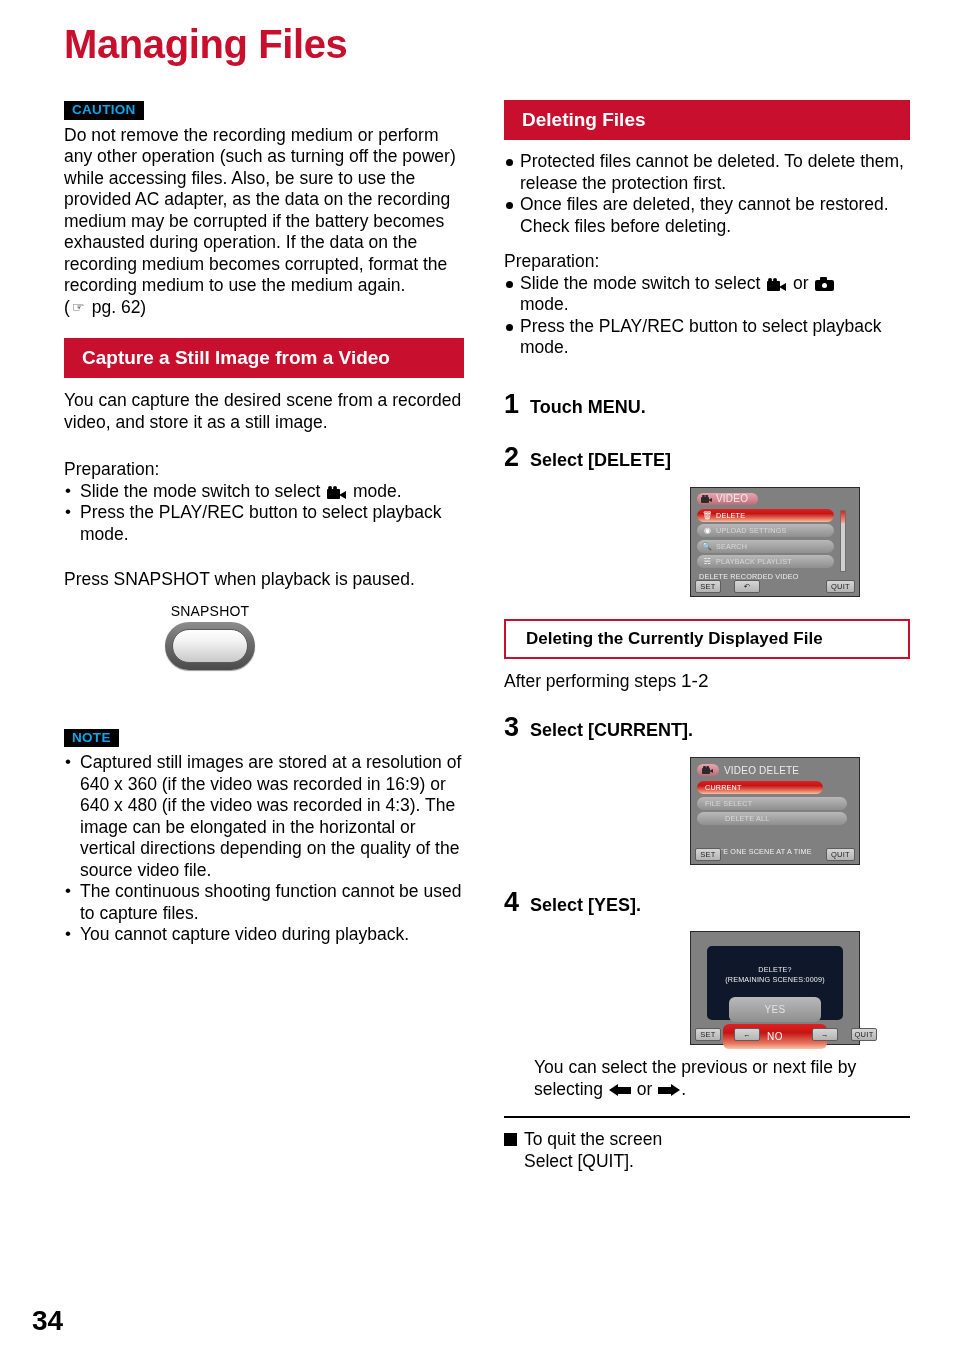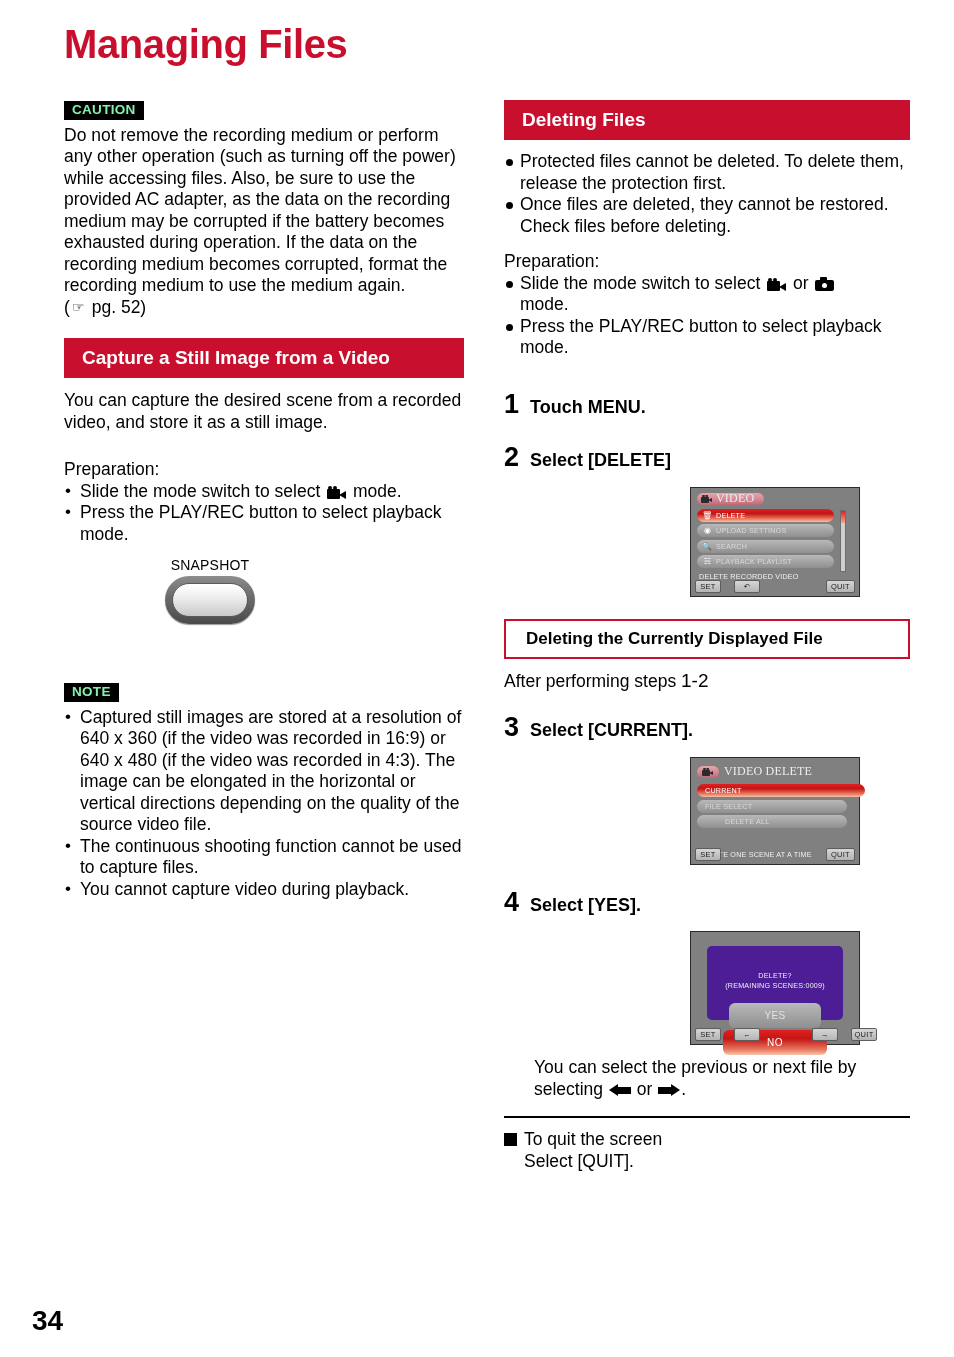--- a/index.html
+++ b/index.html
@@ -53,21 +53,21 @@
     font-size: 17.5px;
     line-height: 21.5px;
     margin: 0;
   }
   .bold { font-weight: normal; }
 
   
   .tag-black {
     display: inline-block;
     background: #000000;
-    color: #86efac;
+    color: #0ea5e9;
     font-size: 13.5px;
     font-weight: bold;
     padding: 2px 8px 3px 8px;
     letter-spacing: 0.3px;
     line-height: 1;
   }
 
   
   .banner-red {
     background: #C8102E;
@@ -317,23 +317,22 @@
     border-radius: 7px;
     padding: 1px 10px 1px 4px;
     height: 12px;
     box-sizing: border-box;
     color: #f2dfe2;
     font-size: 7.2px;
     letter-spacing: .2px;
   }
   .tab-title {
     color: #ededed;
-    font-size: 12px;
+    font-size: 10px;
     letter-spacing: .2px;
-    font-family: Liberation Serif, serif;
   }
   .lcd-head-row {
     display: flex;
     align-items: center;
     gap: 5px;
   }
 
   .mini-cam {
     display: inline-block;
     position: relative;
@@ -441,24 +440,24 @@
     border: none;
   }
 
   
   .lcd3-inner {
     position: absolute;
     left: 16px;
     top: 14px;
     right: 16px;
     height: 74px;
-    background: #4c1d95;
+    background: #0f172a;
     border-radius: 5px;
     text-align: center;
-    padding-top: 25px;
+    padding-top: 19px;
     box-sizing: border-box;
   }
   .lcd3-line { font-size: 7.2px; color:#f0f0f0; line-height: 10px; letter-spacing:.2px;}
   .lcd3-btn {
     width: 92px;
     height: 25px;
     margin: 0 auto;
     border-radius: 6px;
     display: flex;
     align-items: center;
@@ -498,21 +497,21 @@
 <div class="page">
 
   <div class="page-title">Managing Files</div>
 
   <div class="col-left">
 
     <div>
       <div class="tag-black">CAUTION</div>
       <p class="body-text" style="margin-top:5px;">Do not remove the recording medium or perform any other operation (such as turning off the power) while accessing files. Also, be sure to use the provided AC adapter, as the data on the recording medium may be corrupted if the battery becomes exhausted during operation. If the data on the recording medium becomes corrupted, format the recording medium to use the medium again.</p>
       <p class="body-text" style="margin-top:0;">
-        <span>(</span><span class="icon-hand">☞</span> <span>pg. 52)</span>
+        <span>(</span><span class="icon-hand">☞</span> <span>pg. 62)</span>
       </p>
     </div>
 
     <div style="margin-top:20px;">
       <div class="banner-red">Capture a Still Image from a Video</div>
       <p class="body-text" style="margin-top:12px;">You can capture the desired scene from a recorded video, and store it as a still image.</p>
 
       <p class="body-text bold" style="margin-top:26px;">Preparation:</p>
       <ul class="bullets">
         <li>
@@ -520,20 +519,21 @@
           <span class="icon-video"><i></i></span>
           <span>mode.</span>
         </li>
         <li>
           <span>Press the</span>
           <span class="bold">PLAY/REC</span>
           <span>button to select playback mode.</span>
         </li>
       </ul>
 
+      <p class="body-text bold" style="margin-top:24px;">Press SNAPSHOT when playback is paused.</p>
 
       <div class="snapshot-art" style="margin-top:12px;">
         <div class="snapshot-label">SNAPSHOT</div>
         <div class="snapshot-btn-outer">
           <div class="snapshot-btn-inner"></div>
         </div>
       </div>
     </div>
 
     <div style="margin-top:58px;">
@@ -644,21 +644,21 @@
       <div class="lcd lcd-2">
         <div class="lcd-head-row">
           <div class="lcd-tab" style="padding:1px 6px 1px 5px;">
             <span class="mini-cam">
                 <i></i>
               </span>
           </div>
           <span class="tab-title">VIDEO DELETE</span>
         </div>
 
-        <div class="lcd-item selected" style="width:168px; margin-top:5px;">
+        <div class="lcd-item selected" style="width:126px; margin-top:5px;">
           <span style="margin-left:4px;">CURRENT</span>
         </div>
         <div class="lcd-item" style="width:150px;">
           <span style="margin-left:4px;">FILE SELECT</span>
         </div>
         <div class="lcd-item" style="width:150px;">
           <span style="margin-left:4px;padding-left:20px;">DELETE ALL</span>
         </div>
 
         <div class="lcd-desc" style="margin-top:22px;">DELETE ONE SCENE AT A TIME</div>

